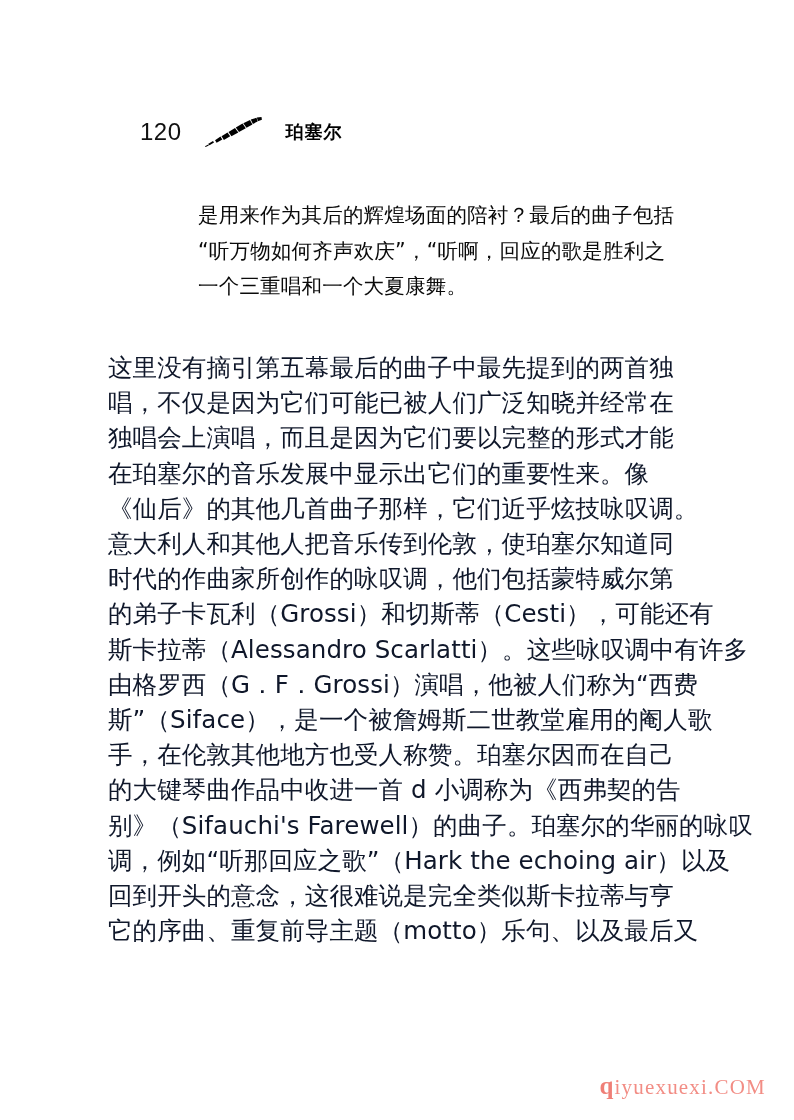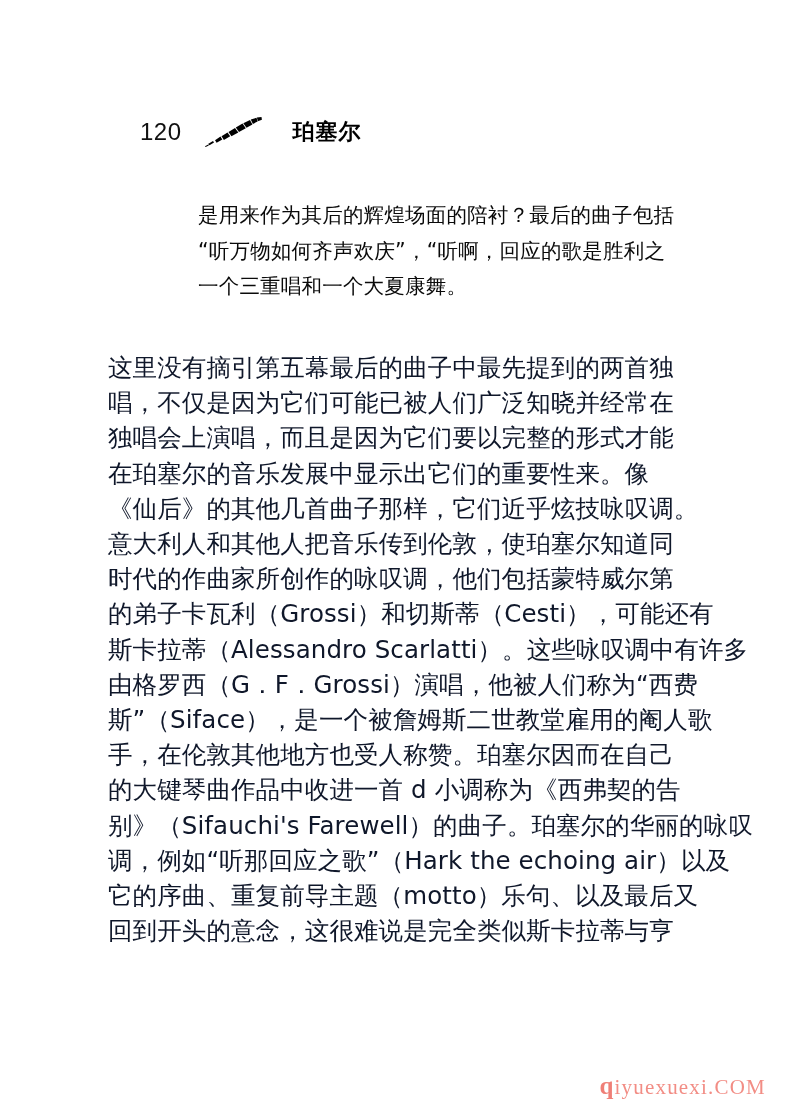--- a/index.html
+++ b/index.html
@@ -44,26 +44,25 @@
     width: 62px;
     height: 30px;
     margin-left: 22px;
     margin-right: 20px;
     position: relative;
     display: block;
   }
   .ornament svg { display: block; }
   .head-title {
     font-family: "DejaVu Sans", "Liberation Sans", sans-serif;
-    font-size: 22px;
+    font-size: 18px;
     font-weight: 700;
     letter-spacing: 1px;
     color: #000;
     line-height: 1;
-    margin-left: 7px;
   }
 
   
   .extract {
     position: absolute;
     left: 198px;
     top: 198px;
     width: 492px;
   }
   .extract .ln {
@@ -155,21 +154,21 @@
     <div class="ln">意大利人和其他人把音乐传到伦敦，使珀塞尔知道同</div>
     <div class="ln">时代的作曲家所创作的咏叹调，他们包括蒙特威尔第</div>
     <div class="ln">的弟子卡瓦利（Grossi）和切斯蒂（Cesti），可能还有</div>
     <div class="ln">斯卡拉蒂（Alessandro Scarlatti）。这些咏叹调中有许多</div>
     <div class="ln">由格罗西（G．F．Grossi）演唱，他被人们称为“西费</div>
     <div class="ln">斯”（Siface），是一个被詹姆斯二世教堂雇用的阉人歌</div>
     <div class="ln">手，在伦敦其他地方也受人称赞。珀塞尔因而在自己</div>
     <div class="ln">的大键琴曲作品中收进一首 d 小调称为《西弗契的告</div>
     <div class="ln">别》（Sifauchi's Farewell）的曲子。珀塞尔的华丽的咏叹</div>
     <div class="ln">调，例如“听那回应之歌”（Hark the echoing air）以及</div>
+    <div class="ln">回到开头的意念，这很难说是完全类似斯卡拉蒂与亨</div>
     <div class="ln">它的序曲、重复前导主题（motto）乐句、以及最后又</div>
-    <div class="ln">回到开头的意念，这很难说是完全类似斯卡拉蒂与亨</div>
   </div>
 
   <div class="watermark">
     <span class="wm-q">q</span><span>iyuexuexi.COM</span>
   </div>
 
 </div>
 
 </body></html>

